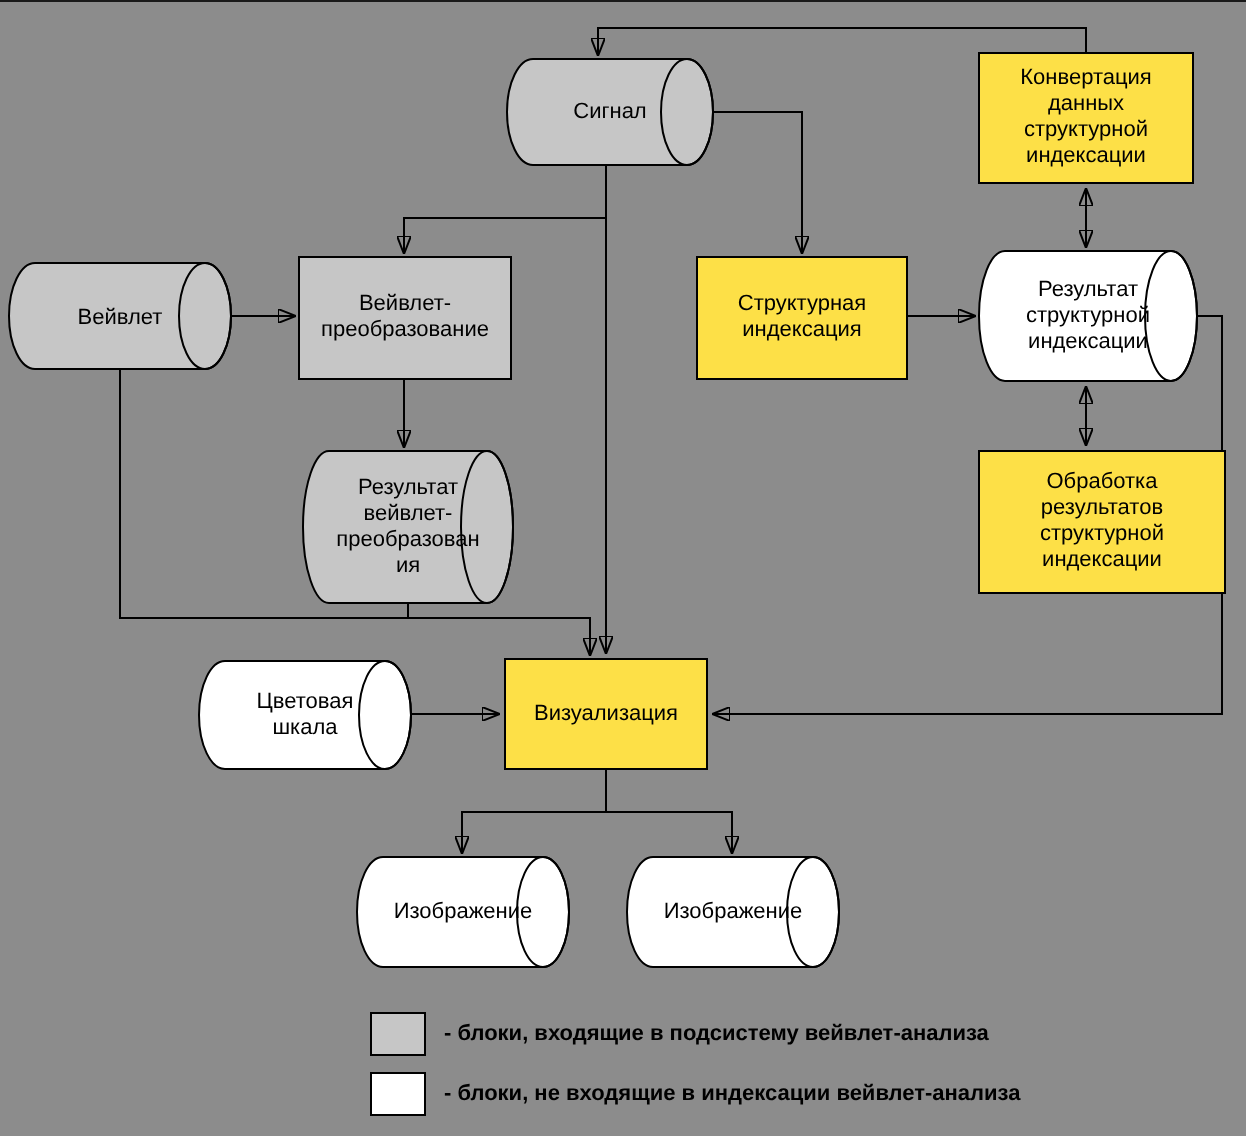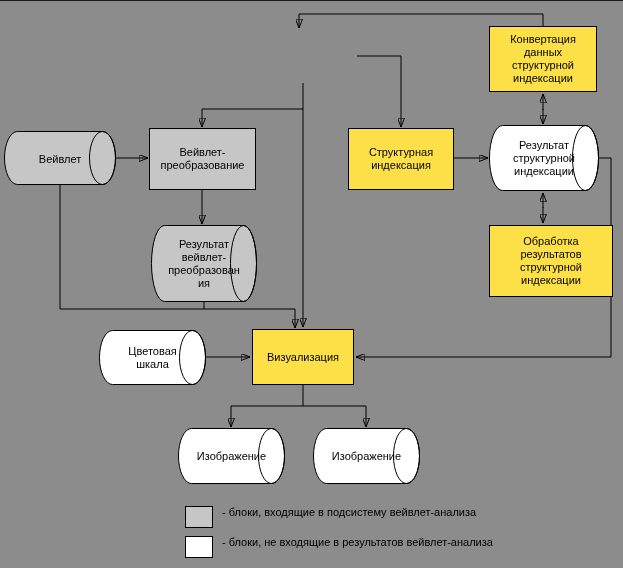--- a/index.html
+++ b/index.html
@@ -32,22 +32,23 @@
   .node.rect.gray  { background:#c6c6c6; }
 
   .cyl-shape { position:absolute; left:0; top:0; z-index:1; }
   .shape-fill { stroke:#000; stroke-width:1; }
   .cyl.gray  .shape-fill { fill:#c6c6c6; }
   .cyl.white .shape-fill { fill:#ffffff; }
   .shape-line { fill:none; stroke:#000; stroke-width:1; }
 
   .legend-row {
     position:absolute;
-    display:flex; 
+    display:flex; align-items:center;
     z-index:2;
+    font-weight:bold;
   }
   .swatch {
     width:28px; height:22px;
     border:1px solid #000;
     margin-right:9px;
     flex:0 0 auto;
   }
   .swatch.gray  { background:#c6c6c6; }
   .swatch.white { background:#ffffff; }
   .legend-label { font-size:11px; line-height:12px; }
@@ -88,20 +89,27 @@
     <path d="M543,206 L543,222" marker-end="url(#ah)"></path>
 
     <path d="M599,157 L611,157 L611,356 L356,356" marker-end="url(#ah)"></path>
 
     <path d="M206,356 L250,356" marker-end="url(#ah)"></path>
 
     <path d="M303,384 L303,405 L231,405 L231,426" marker-end="url(#ah)"></path>
     <path d="M303,405 L366,405 L366,426" marker-end="url(#ah)"></path>
   </svg>
 
+  <div class="node cyl gray" style="left:253px; top:28px; width:104px; height:54px;">
+    <svg class="cyl-shape" width="104" height="54">
+        <path class="shape-fill" d="M 13.5,0.5 A 13 26.5 0 0 0 13.5,53.5 L 90.5,53.5 A 13 26.5 0 0 0 90.5,0.5 Z"></path>
+        <ellipse class="shape-line" cx="90.5" cy="27" rx="13" ry="26.5"></ellipse>
+      </svg>
+    <span class="lbl">Сигнал</span>
+  </div>
 
   <div class="node rect white" style="left:489px; top:25px; width:108px; height:66px;">
     <span class="lbl">Конвертация
 данных
 структурной
 индексации</span>
   </div>
 
   <div class="node cyl gray" style="left:4px; top:130px; width:112px; height:56px;">
     <svg class="cyl-shape" width="112" height="54">
@@ -177,16 +185,16 @@
       </svg>
     <span class="lbl">Изображение</span>
   </div>
 
   <div class="legend-row" style="left:185px; top:505px;">
     <div class="swatch gray"></div>
     <span class="legend-label">- блоки, входящие в подсистему вейвлет-анализа</span>
   </div>
   <div class="legend-row" style="left:185px; top:535px;">
     <div class="swatch white"></div>
-    <span class="legend-label">- блоки, не входящие в результатов вейвлет-анализа</span>
+    <span class="legend-label">- блоки, не входящие в индексации вейвлет-анализа</span>
   </div>
 
 </div>
 
 </body></html>

